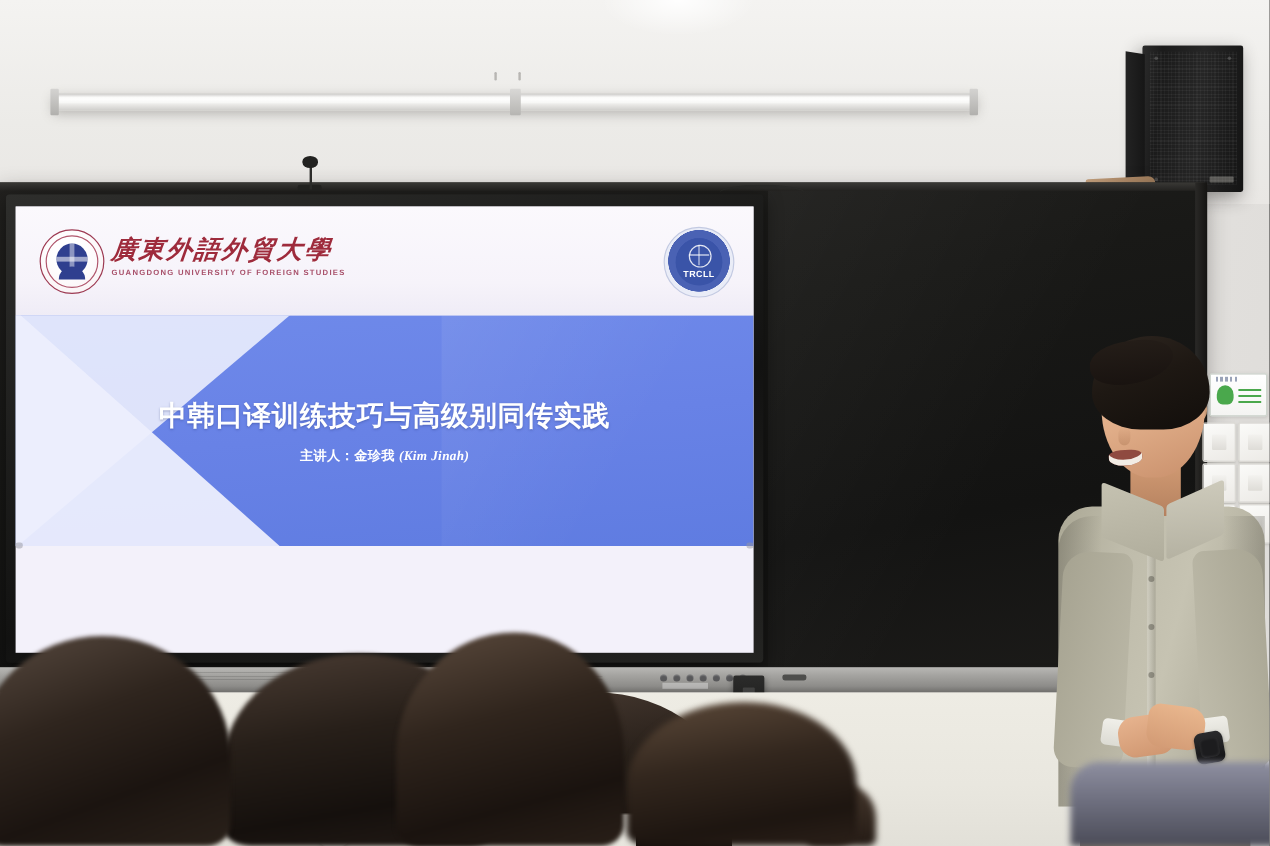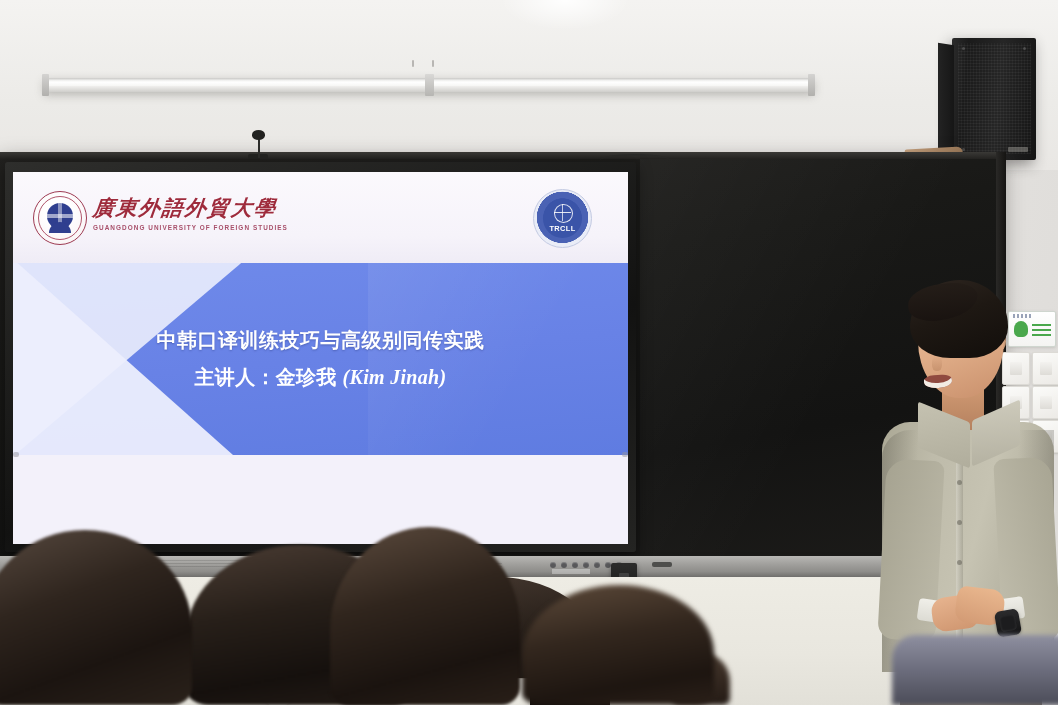--- a/index.html
+++ b/index.html
@@ -185,21 +185,21 @@
     position:absolute;left:80px;top:52px;
     font-size:6.4px;letter-spacing:1.05px;color:#a8506a;font-weight:700;
     white-space:nowrap;
   }
   .header-sub{
     position:absolute;left:245px;top:32px;
     font-size:14.5px;color:#3b3c58;letter-spacing:.6px;white-space:nowrap;
     font-weight:400;
   }
   .trcll{
-    position:absolute;right:36px;top:17px;width:57px;height:57px;
+    position:absolute;right:16px;top:17px;width:57px;height:57px;
     border-radius:50%;
     background:radial-gradient(circle at 50% 48%,#3c55ab 46%,#4a62b4 47%,#4a62b4 62%,#e9ecf7 63%,#eef0f8 100%);
     border:1px solid #c3cae2;
   }
   .trcll-inner{
     position:absolute;left:9px;top:9px;width:39px;height:39px;border-radius:50%;
     background:#3a54a8;
   }
   .trcll-globe{
     position:absolute;left:11px;top:5px;width:17px;height:17px;border-radius:50%;
@@ -242,26 +242,26 @@
     position:absolute;left:0;top:0;width:100%;height:100%;
     display:flex;flex-direction:column;align-items:center;justify-content:center;
     gap:10px;
   }
   .title-1{
     font-size:19.5px;font-weight:700;color:#ffffff;letter-spacing:.5px;
     text-shadow:0 1px 2px rgba(30,40,100,.35);
     position:relative;z-index:3;
   }
   .title-2{
-    font-size:20px;font-weight:700;color:#ffffff;letter-spacing:.5px;
+    font-size:23px;font-weight:700;color:#ffffff;letter-spacing:.5px;
     text-shadow:0 1px 2px rgba(30,40,100,.35);
     position:relative;z-index:3;
   }
   .speaker-line{
-    margin-top:0;font-size:20px;font-weight:700;color:#ffffff;
+    margin-top:0;font-size:11px;font-weight:700;color:#ffffff;
     position:relative;z-index:3;letter-spacing:.3px;
   }
   .speaker-line .en{
     font-family:"Liberation Serif","DejaVu Serif",serif;
     font-style:italic;font-weight:700;
   }
 
   
   .slide-foot{
     position:absolute;left:0;top:283px;width:100%;height:89px;

